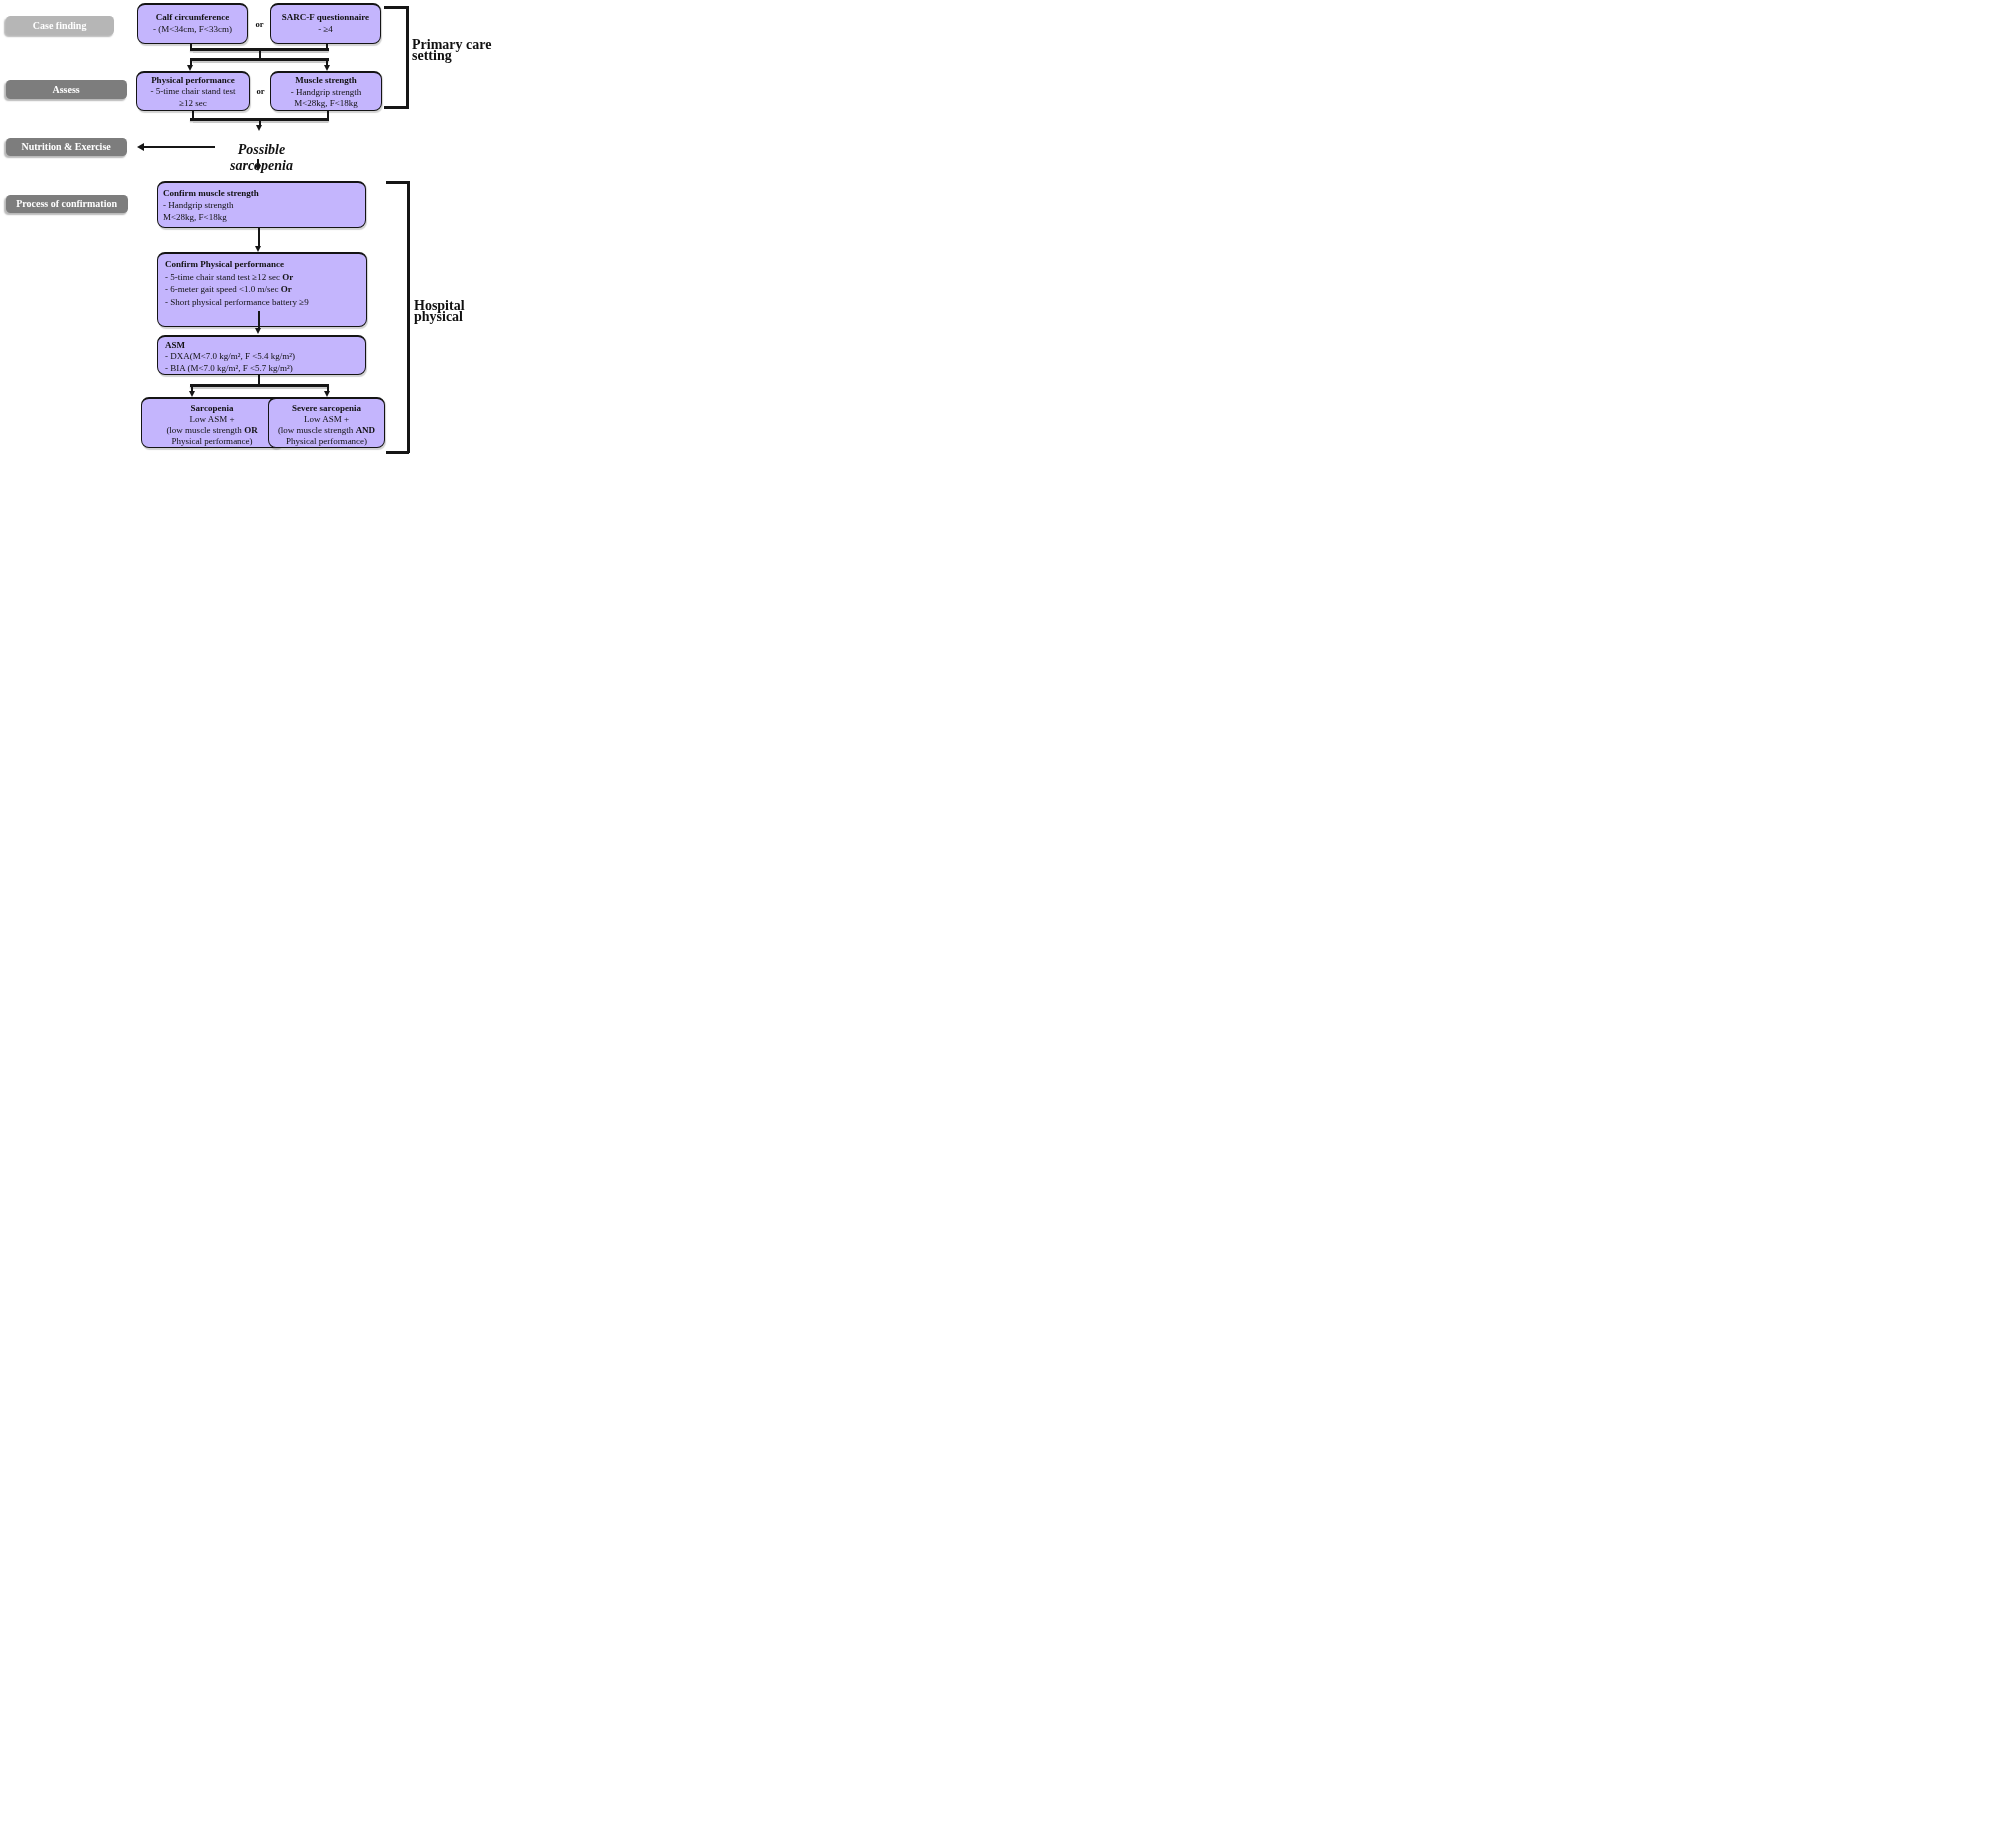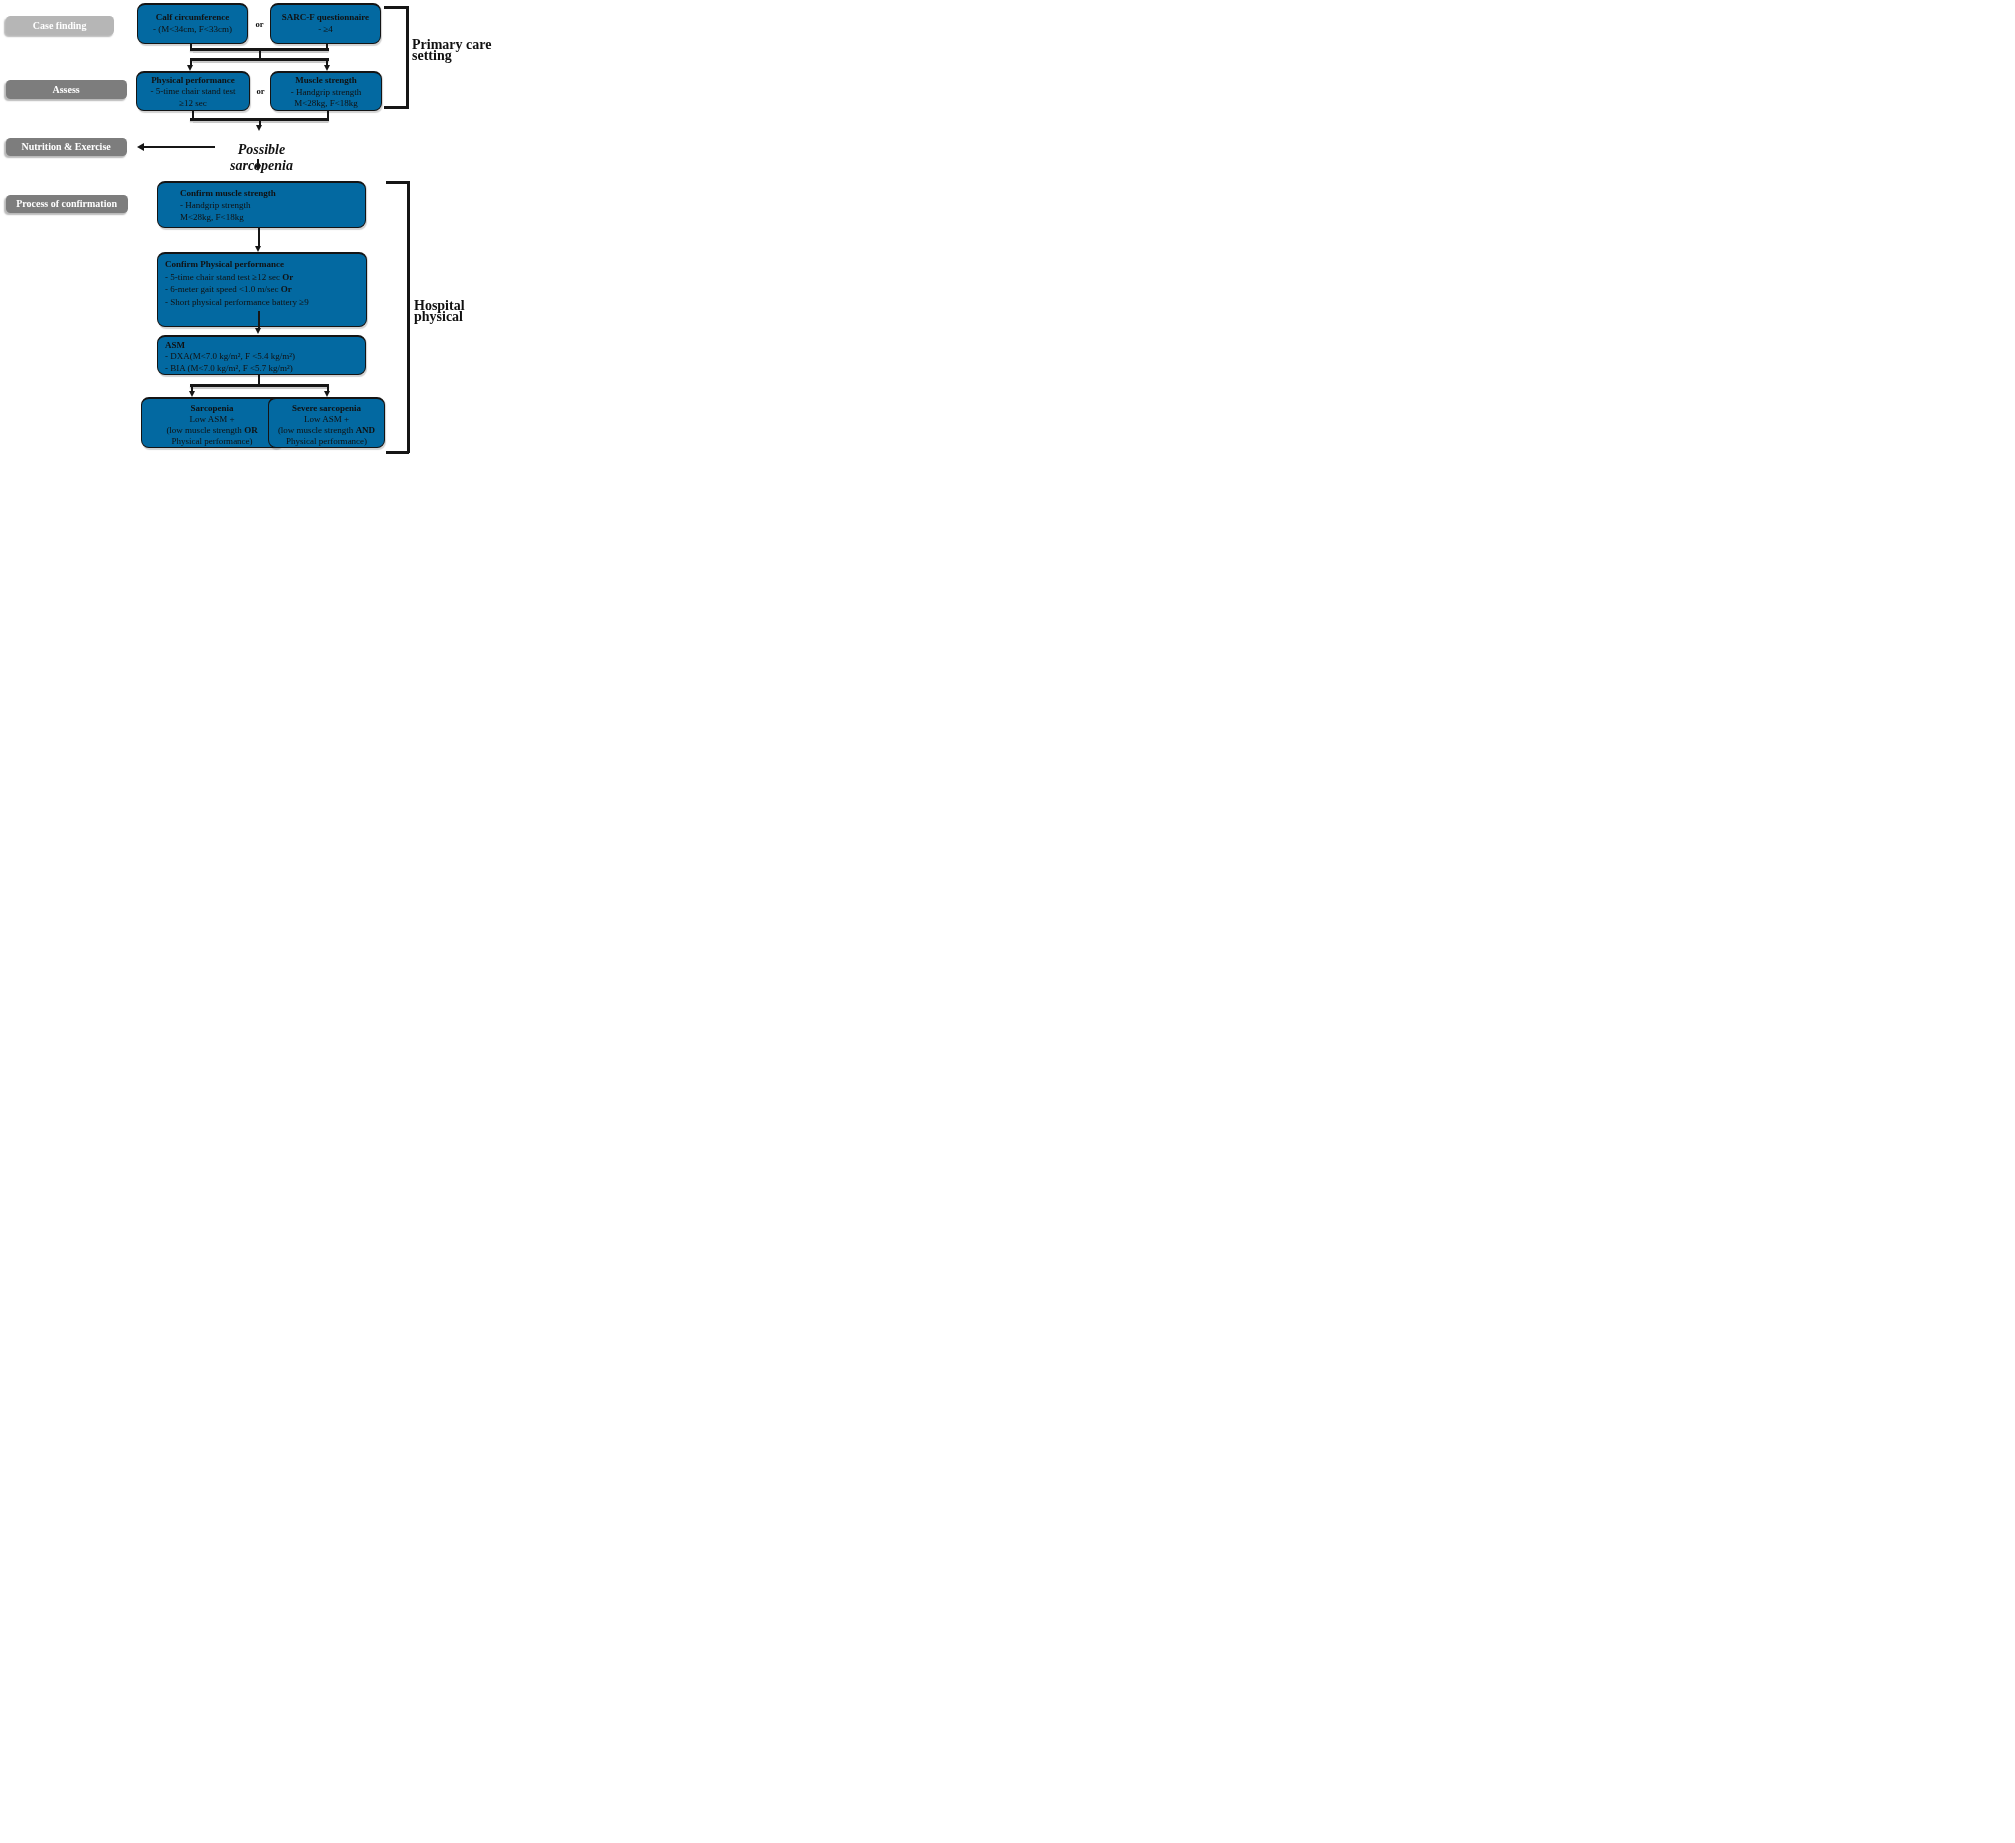--- a/index.html
+++ b/index.html
@@ -10,21 +10,21 @@
   
   .side-label{
     position:absolute;border-radius:4.6px;color:#ffffff;font-weight:bold;
     text-align:center;font-size:10px;
     box-shadow:-1.5px 2px 1.5px rgba(0,0,0,0.28);
   }
   .label-light{background:#b6b6b6;}
   .label-dark{background:#7d7d7d;}
   
   .flow-box{
-    position:absolute;background:#0369a1;border:1px solid #141414;
+    position:absolute;background:#c4b5fd;border:1px solid #141414;
     border-top-width:2px;border-radius:8px;box-sizing:border-box;
     font-size:9px;line-height:11.7px;
     box-shadow:1px 1.5px 1px rgba(0,0,0,0.18);
   }
   .flow-box .title{font-weight:bold;}
   .center-txt{text-align:center;}
   .left-txt{text-align:left;}
   
   .line{position:absolute;background:#161616;}
   .hbar{box-shadow:0 1.5px 1px rgba(0,0,0,0.22);}
@@ -99,21 +99,21 @@
   <div class="arrowhead-left" style="left:137px;top:143px;"></div>
   <div class="line" style="left:144px;top:146px;width:71px;height:2px;"></div>
   <div class="line" style="left:257px;top:159px;width:2px;height:7px;"></div>
   <div class="arrowhead-down" style="left:255px;top:165px;"></div>
 
   <div class="line" style="left:386px;top:181px;width:23px;height:2.5px;"></div>
   <div class="line" style="left:407px;top:181px;width:2.5px;height:272px;"></div>
   <div class="line" style="left:386px;top:451px;width:23px;height:2.5px;"></div>
   <div class="float-txt big-txt" style="left:414px;top:300px;width:81px;line-height:11px;">Hospital physical</div>
 
-  <div class="flow-box left-txt" style="left:157px;top:181px;width:209px;height:47px;padding:4px 0 0 22px;line-height:12px;">
+  <div class="flow-box left-txt" style="left:157px;top:181px;width:209px;height:47px;padding:4px 0 0 5px;line-height:12px;">
     <div class="title">Confirm muscle strength</div>
     <div>- Handgrip strength</div>
     <div>M&lt;28kg, F&lt;18kg</div>
   </div>
 
   <div class="line" style="left:258px;top:227px;width:2px;height:19px;"></div>
   <div class="arrowhead-down" style="left:255px;top:246px;"></div>
 
   <div class="flow-box left-txt" style="left:157px;top:252px;width:210px;height:75px;padding:4px 0 0 7px;line-height:12.7px;">
     <div class="title">Confirm Physical performance</div>

